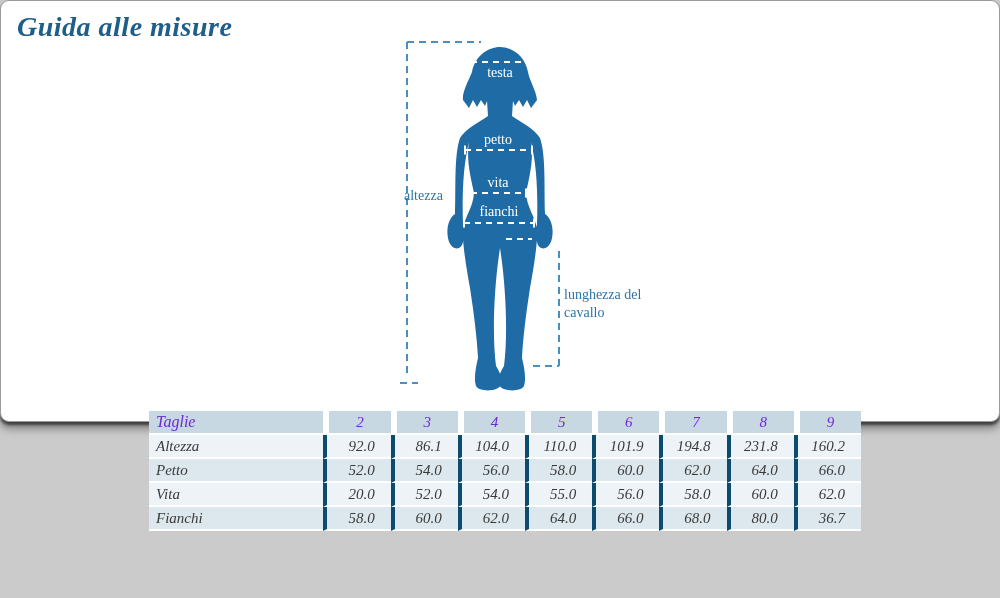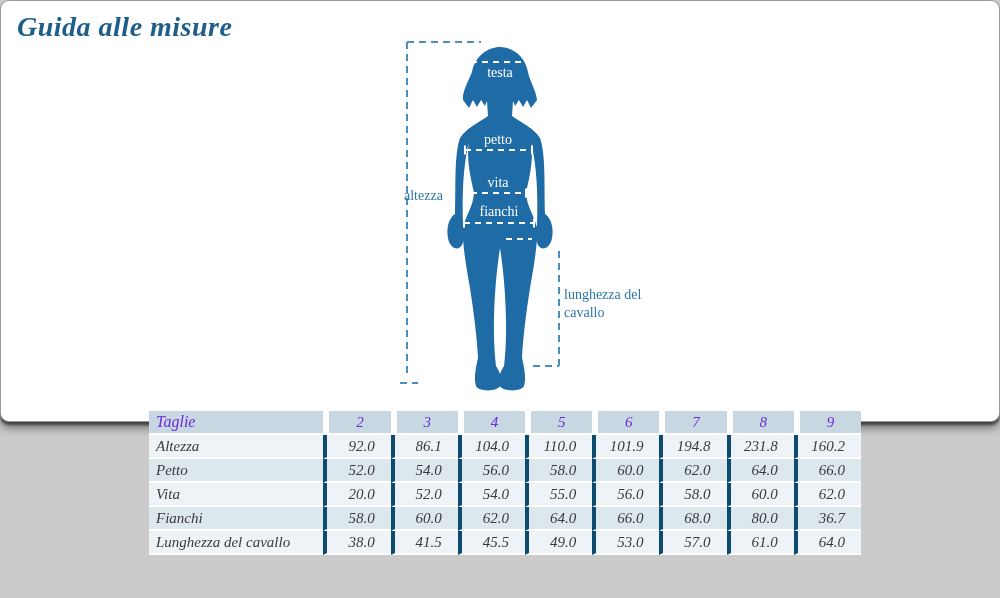--- a/index.html
+++ b/index.html
@@ -196,27 +196,16 @@
           <td class="row-label">Fianchi</td>
           <td class="cell-value">58.0</td>
           <td class="cell-value">60.0</td>
           <td class="cell-value">62.0</td>
           <td class="cell-value">64.0</td>
           <td class="cell-value">66.0</td>
           <td class="cell-value">68.0</td>
           <td class="cell-value">80.0</td>
           <td class="cell-value">36.7</td>
         </tr>
-        <tr>
-          <td class="row-label">Lunghezza del cavallo</td>
-          <td class="cell-value">38.0</td>
-          <td class="cell-value">41.5</td>
-          <td class="cell-value">45.5</td>
-          <td class="cell-value">49.0</td>
-          <td class="cell-value">53.0</td>
-          <td class="cell-value">57.0</td>
-          <td class="cell-value">61.0</td>
-          <td class="cell-value">64.0</td>
-        </tr>
       </tbody>
   </table>
 
 </div>
 
 </body></html>

